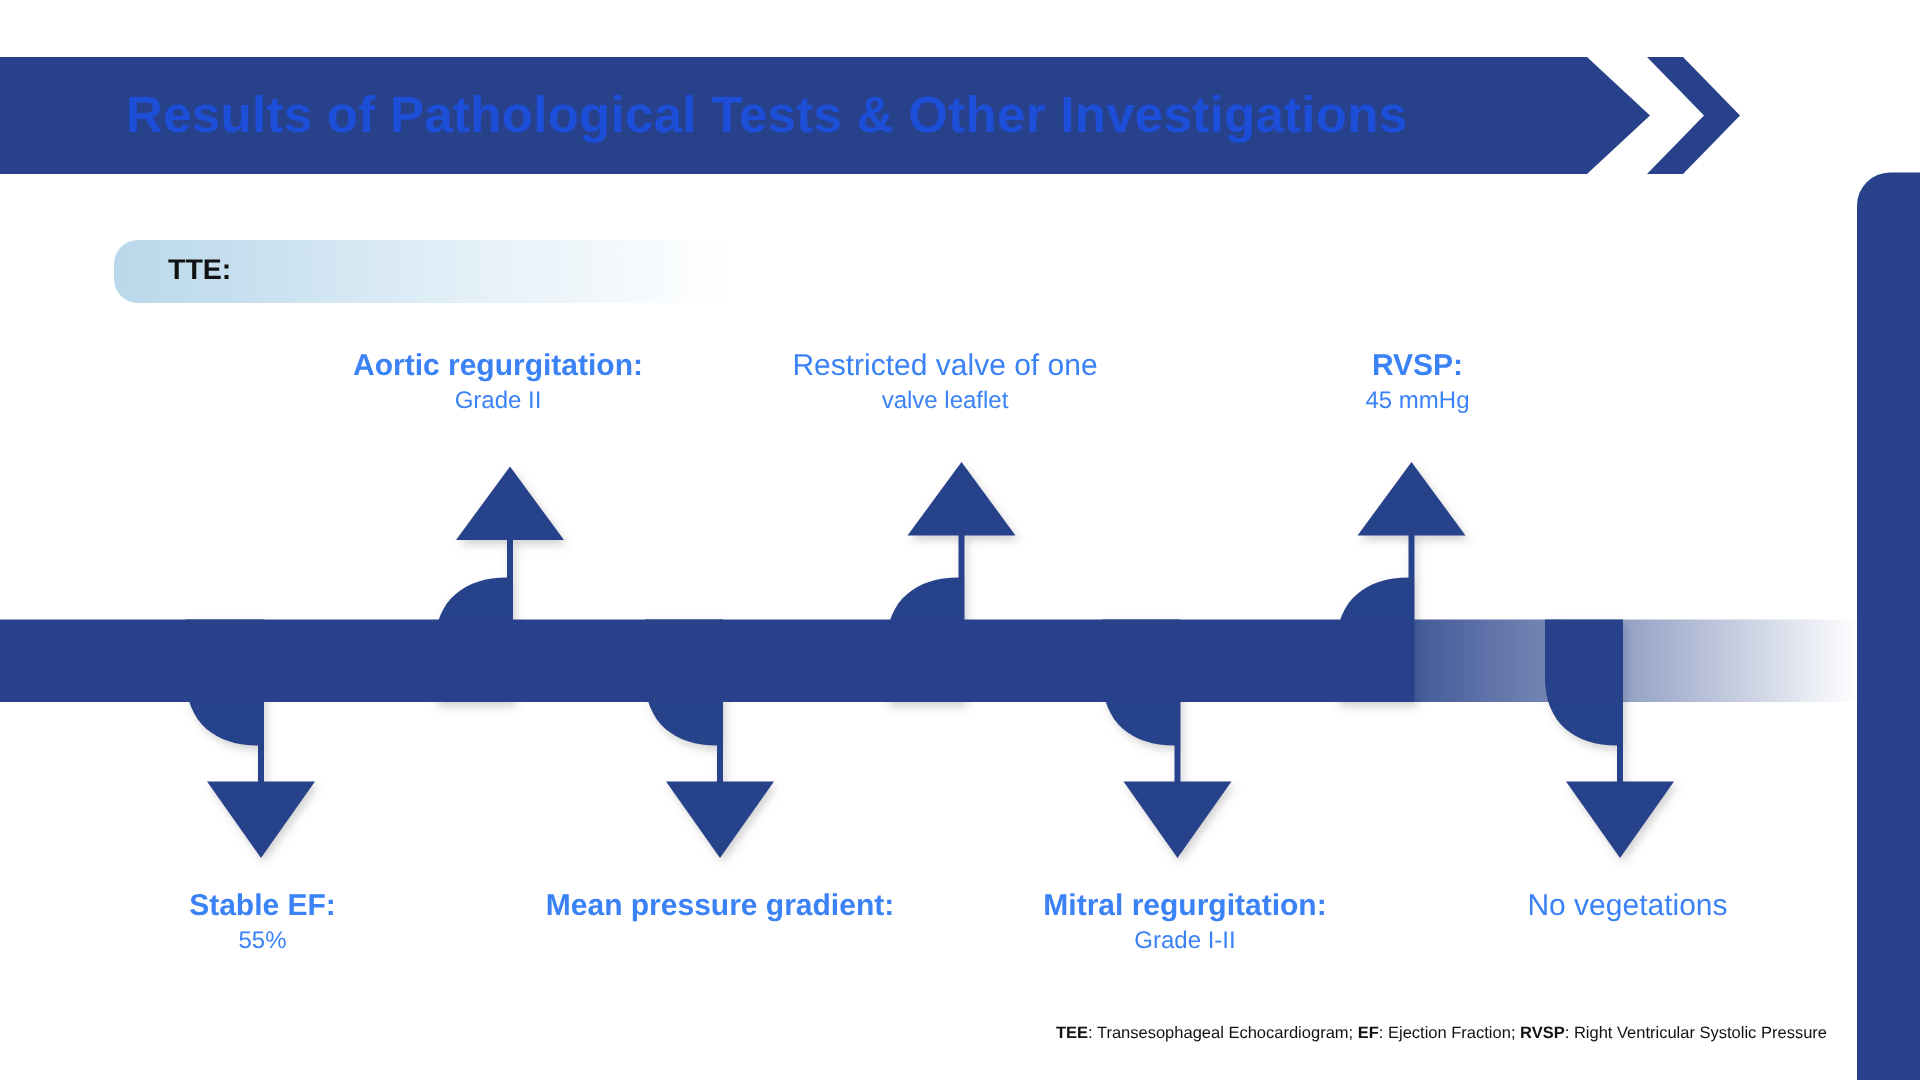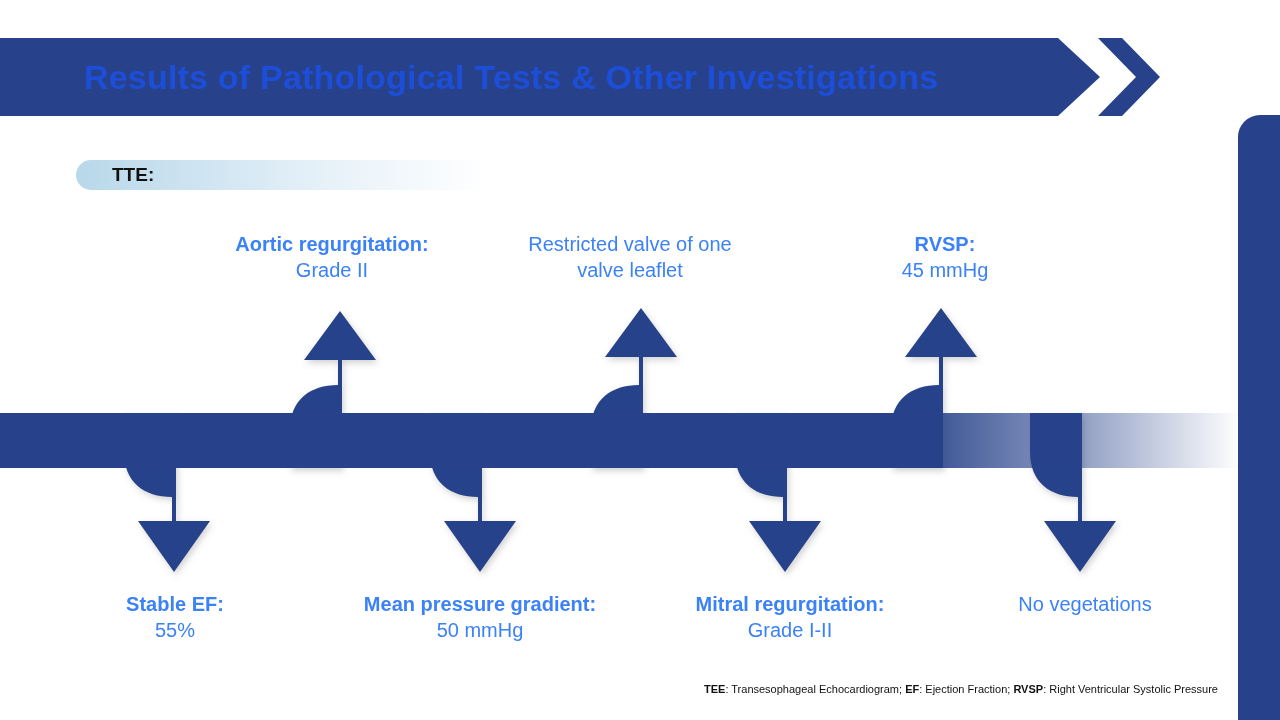--- a/index.html
+++ b/index.html
@@ -59,21 +59,21 @@
     background: #27428A;
     border-top-left-radius: 22px;
   }
 
   
   #tte-chip {
     position: absolute;
     left: 76px;
     top: 160px;
     width: 410px;
-    height: 30px;
+    height: 42px;
     border-top-left-radius: 16px;
     border-bottom-left-radius: 16px;
     background: linear-gradient(to right, #b9d8ea 0%, #c8e0ef 22%, #e4f0f8 58%, #ffffff 100%);
   }
   #tte-chip .chip-label {
     position: absolute;
     left: 36px;
     top: 50%;
     transform: translateY(-50%);
     font-size: 19px;
@@ -101,21 +101,21 @@
     display: block;
     font-size: 20px;
     font-weight: bold;
     white-space: nowrap;
   }
   .node-label .lbl-title.regular {
     font-weight: normal;
   }
   .node-label .lbl-value {
     display: block;
-    font-size: 20px;
+    font-size: 16px;
     font-weight: normal;
     white-space: nowrap;
   }
 
   
   #label-top-0 { left: 152px; top: 232px; width: 360px; }
   #label-top-1 { left: 470px; top: 232px; width: 320px; }
   #label-top-2 { left: 800px; top: 232px; width: 290px; }
 
   
@@ -248,21 +248,20 @@
   <span class="lbl-title">RVSP:</span>
   <span class="lbl-value">45 mmHg</span>
 </div>
 
 <div class="node-label" id="label-bot-0">
   <span class="lbl-title">Stable EF:</span>
   <span class="lbl-value">55%</span>
 </div>
 <div class="node-label" id="label-bot-1">
   <span class="lbl-title">Mean pressure gradient:</span>
-  <span class="lbl-value">50 mmHg</span>
 </div>
 <div class="node-label" id="label-bot-2">
   <span class="lbl-title">Mitral regurgitation:</span>
   <span class="lbl-value">Grade I-II</span>
 </div>
 <div class="node-label" id="label-bot-3">
   <span class="lbl-title regular">No vegetations</span>
 </div>
 
 <div id="footnote"><b>TEE</b><span>: Transesophageal Echocardiogram; </span><b>EF</b><span>: Ejection Fraction; </span><b>RVSP</b><span>: Right Ventricular Systolic Pressure</span></div>

